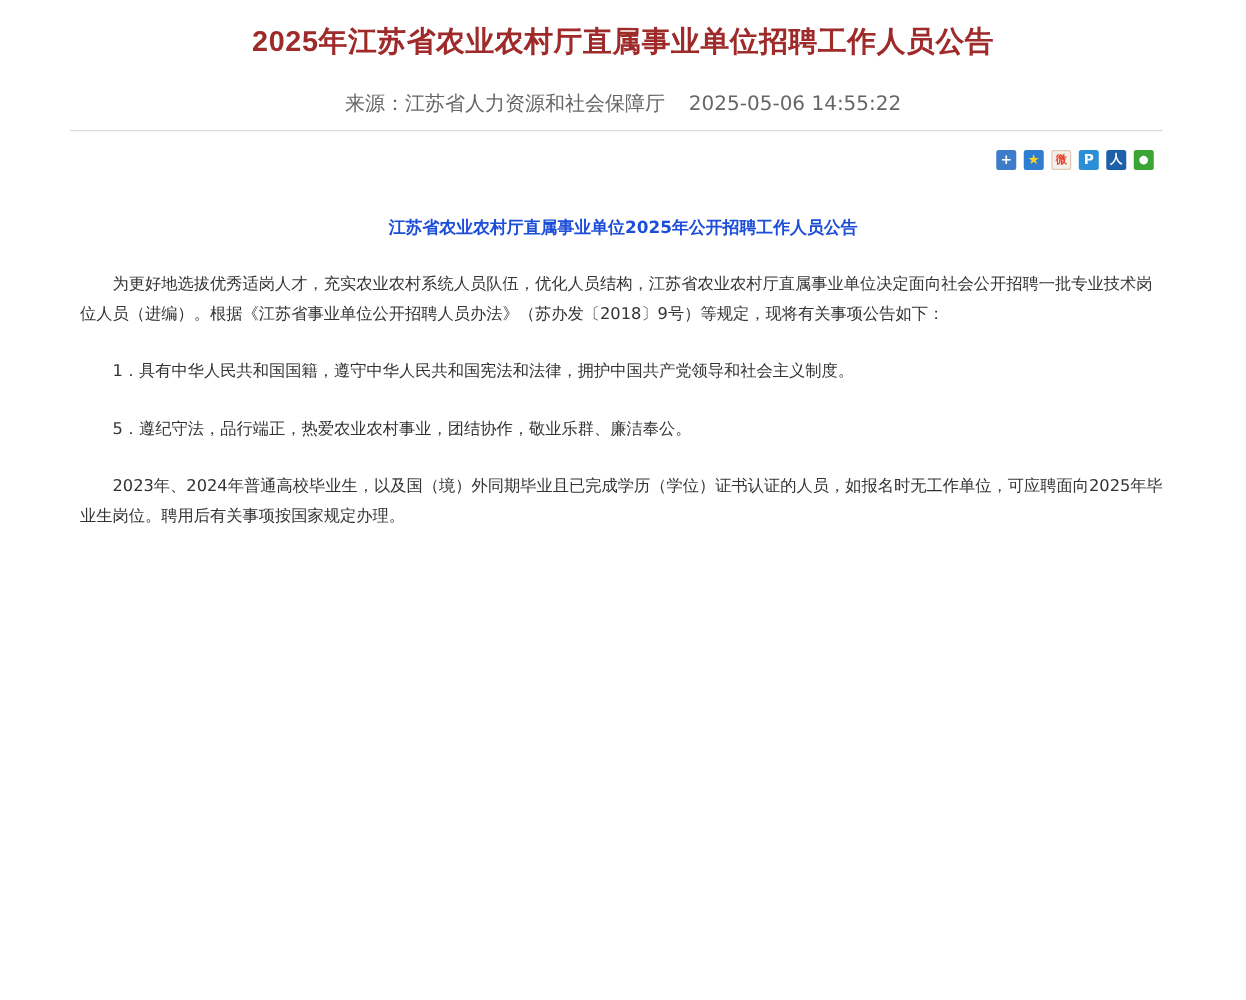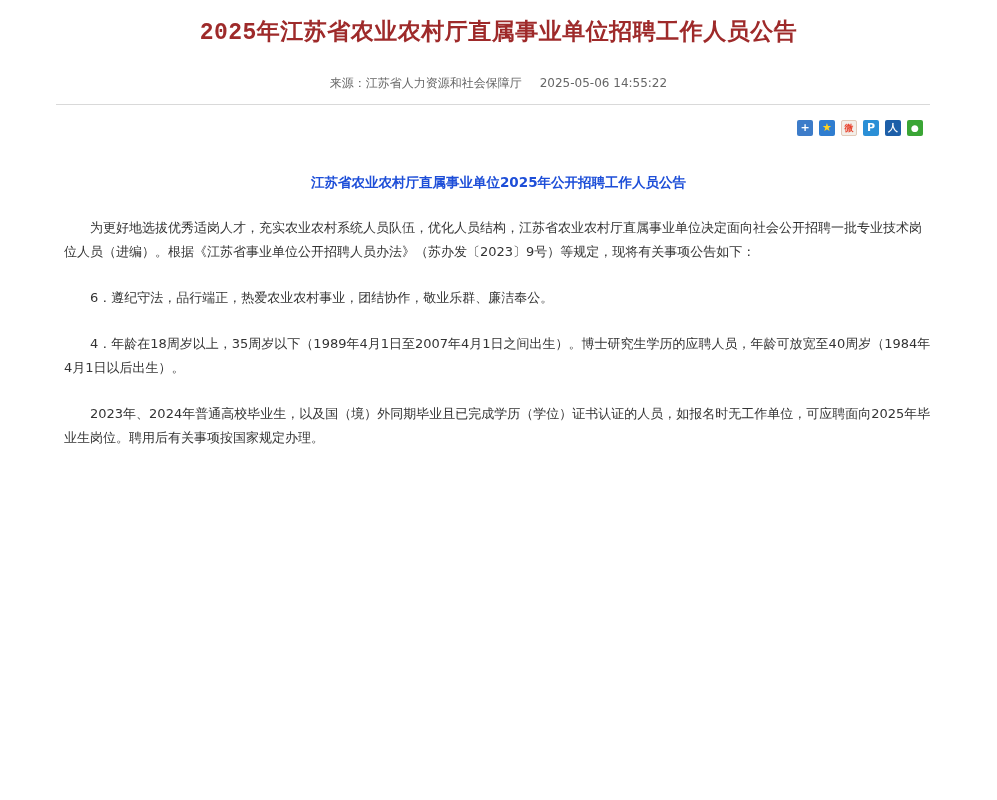--- a/index.html
+++ b/index.html
@@ -14,34 +14,34 @@
       position: relative;
       font-family: "DejaVu Sans", "Liberation Sans", sans-serif;
       color: #333333;
     }
     .page-title {
       position: absolute;
       top: 16px;
       left: 0;
       width: 997px;
       text-align: center;
-      font-family: Liberation Mono, monospace;
+      font-family: Liberation Sans, sans-serif;
       font-size: 23px;
       font-weight: bold;
       color: #9e2a2a;
       line-height: 34px;
       letter-spacing: 0.5px;
     }
     .meta-line {
       position: absolute;
       top: 74px;
       left: 0;
       width: 997px;
       text-align: center;
-      font-size: 12px;
+      font-size: 16px;
       color: #666666;
       line-height: 18px;
     }
     .meta-line .source {
       margin-right: 14px;
     }
     .divider {
       position: absolute;
       top: 104px;
       left: 56px;
@@ -130,17 +130,17 @@
     <span>人</span>
   </a>
   <a class="share-btn" style="background:#3aa535;font-size:9px;">
     <span>●</span>
   </a>
 </div>
 
 <div class="article-heading">江苏省农业农村厅直属事业单位2025年公开招聘工作人员公告</div>
 
 <div class="content">
-  <p class="first">为更好地选拔优秀适岗人才，充实农业农村系统人员队伍，优化人员结构，江苏省农业农村厅直属事业单位决定面向社会公开招聘一批专业技术岗位人员（进编）。根据《江苏省事业单位公开招聘人员办法》（苏办发〔2023〕9号）等规定，现将有关事项公告如下：</p>
-  <p class="gap-lg">6．遵纪守法，品行端正，热爱农业农村事业，团结协作，敬业乐群、廉洁奉公。</p>
-  <p class="gap-lg">4．年龄在18周岁以上，35周岁以下（1989年4月1日至2007年4月1日之间出生）。博士研究生学历的应聘人员，年龄可放宽至40周岁（1984年4月1日以后出生）。</p>
+  <p class="first">为更好地选拔优秀适岗人才，充实农业农村系统人员队伍，优化人员结构，江苏省农业农村厅直属事业单位决定面向社会公开招聘一批专业技术岗位人员（进编）。根据《江苏省事业单位公开招聘人员办法》（苏办发〔2018〕9号）等规定，现将有关事项公告如下：</p>
+  <p class="gap-lg">1．具有中华人民共和国国籍，遵守中华人民共和国宪法和法律，拥护中国共产党领导和社会主义制度。</p>
+  <p class="gap-lg">5．遵纪守法，品行端正，热爱农业农村事业，团结协作，敬业乐群、廉洁奉公。</p>
   <p class="gap-lg">2023年、2024年普通高校毕业生，以及国（境）外同期毕业且已完成学历（学位）证书认证的人员，如报名时无工作单位，可应聘面向2025年毕业生岗位。聘用后有关事项按国家规定办理。</p>
 </div>
 
 </body></html>

